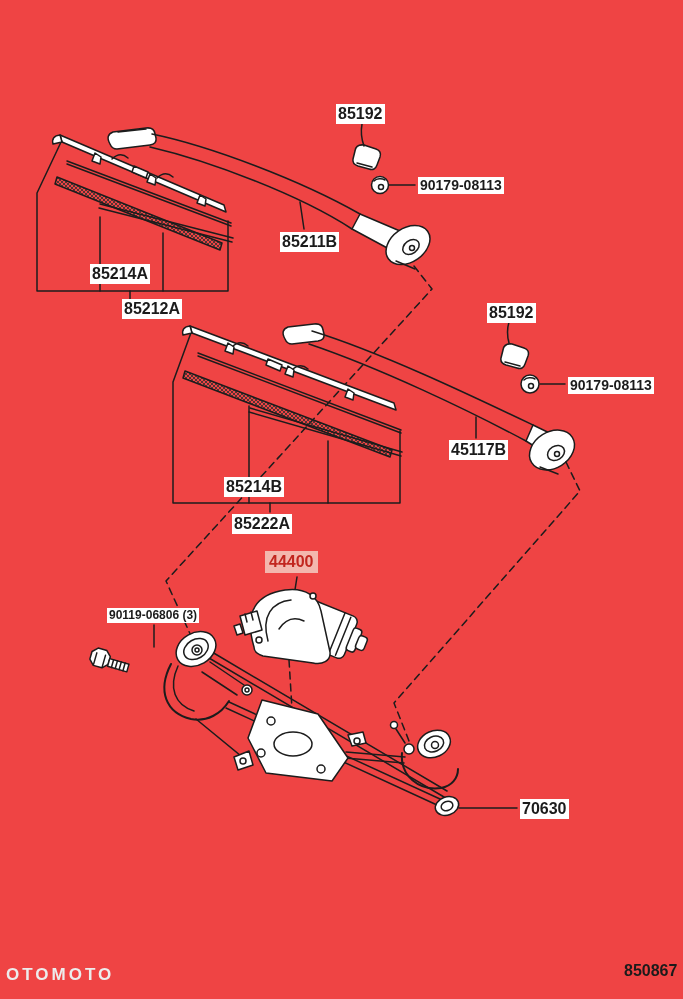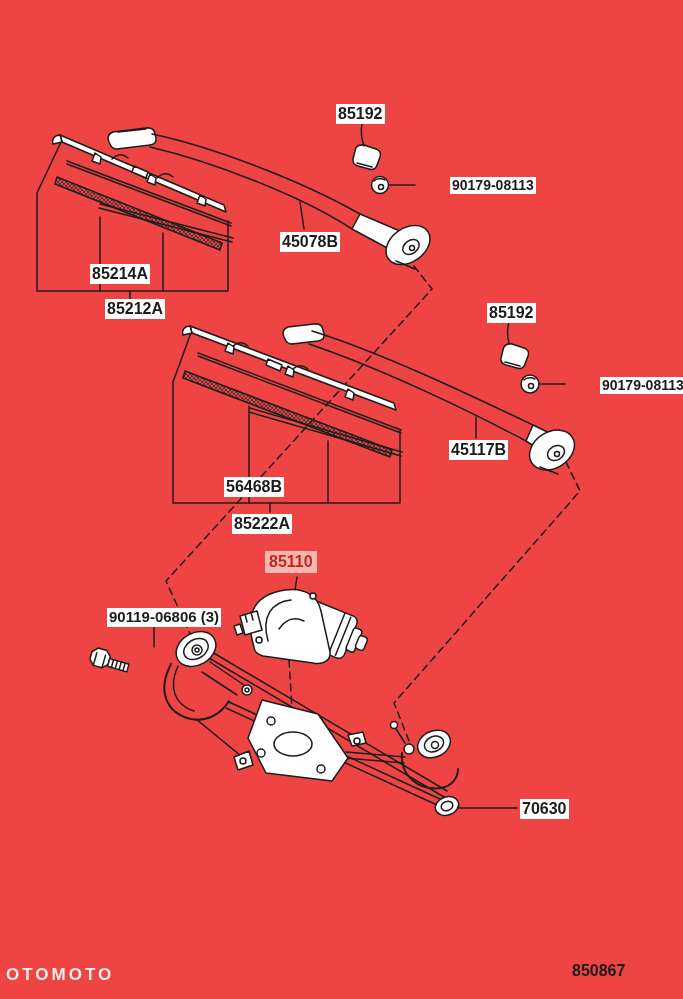--- a/index.html
+++ b/index.html
@@ -12,22 +12,22 @@
     position:relative;width:683px;height:999px;background:#ef4444;
     font-family:Liberation Sans, sans-serif;
     overflow:hidden;
   }
   .stage svg{position:absolute;left:0;top:0;}
   .lbl{
     position:absolute;font-weight:bold;font-size:16px;line-height:1.1;
     color:#1b1b1b;background:#fff;padding:1px 2px;white-space:nowrap;
     letter-spacing:0px;
   }
-  .lbl-md{font-size:14px;margin-left:32px;}
-  .lbl-sm{font-size:15px;}
+  .lbl-md{font-size:14px;}
+  .lbl-sm{font-size:12px;}
   .hl{
     background:var(--hl-bg);color:var(--hl-text);
     padding:2px 4px;
   }
   .figno{position:absolute;font-weight:bold;font-size:16px;color:#1b1b1b;}
   .watermark{
     position:absolute;font-weight:bold;font-size:17px;letter-spacing:3px;
     color:var(--wm);
   }
 </style>
@@ -198,38 +198,38 @@
         <ellipse cx="447" cy="806" rx="6" ry="4.5" transform="rotate(-20 447 806)"></ellipse>
         <path d="M459,808 L517,808"></path>
       </g>
     </g>
   </svg>
 
   <div class="lbl" style="left:336px;top:104px">85192</div>
 
   <div class="lbl lbl-md" style="left:418px;top:177px">90179-08113</div>
 
-  <div class="lbl" style="left:280px;top:232px">45078B</div>
+  <div class="lbl" style="left:280px;top:232px">85211B</div>
 
   <div class="lbl" style="left:90px;top:264px">85214A</div>
 
-  <div class="lbl" style="left:105px;top:299px">85212A</div>
+  <div class="lbl" style="left:122px;top:299px">85212A</div>
 
   <div class="lbl" style="left:487px;top:303px">85192</div>
 
   <div class="lbl lbl-md" style="left:568px;top:377px">90179-08113</div>
 
   <div class="lbl" style="left:449px;top:440px">45117B</div>
 
-  <div class="lbl" style="left:224px;top:477px">56468B</div>
+  <div class="lbl" style="left:224px;top:477px">85214B</div>
 
   <div class="lbl" style="left:232px;top:514px">85222A</div>
 
-  <div class="lbl hl" style="left:265px;top:551px">85110</div>
+  <div class="lbl hl" style="left:265px;top:551px">44400</div>
 
   <div class="lbl lbl-sm" style="left:107px;top:608px">90119-06806 (3)</div>
 
   <div class="lbl" style="left:520px;top:799px">70630</div>
 
-  <div class="figno" style="left:572px;top:962px">850867</div>
+  <div class="figno" style="left:624px;top:962px">850867</div>
 
   <div class="watermark" style="left:6px;top:965px">OTOMOTO</div>
 </div>
 
 </body></html>

